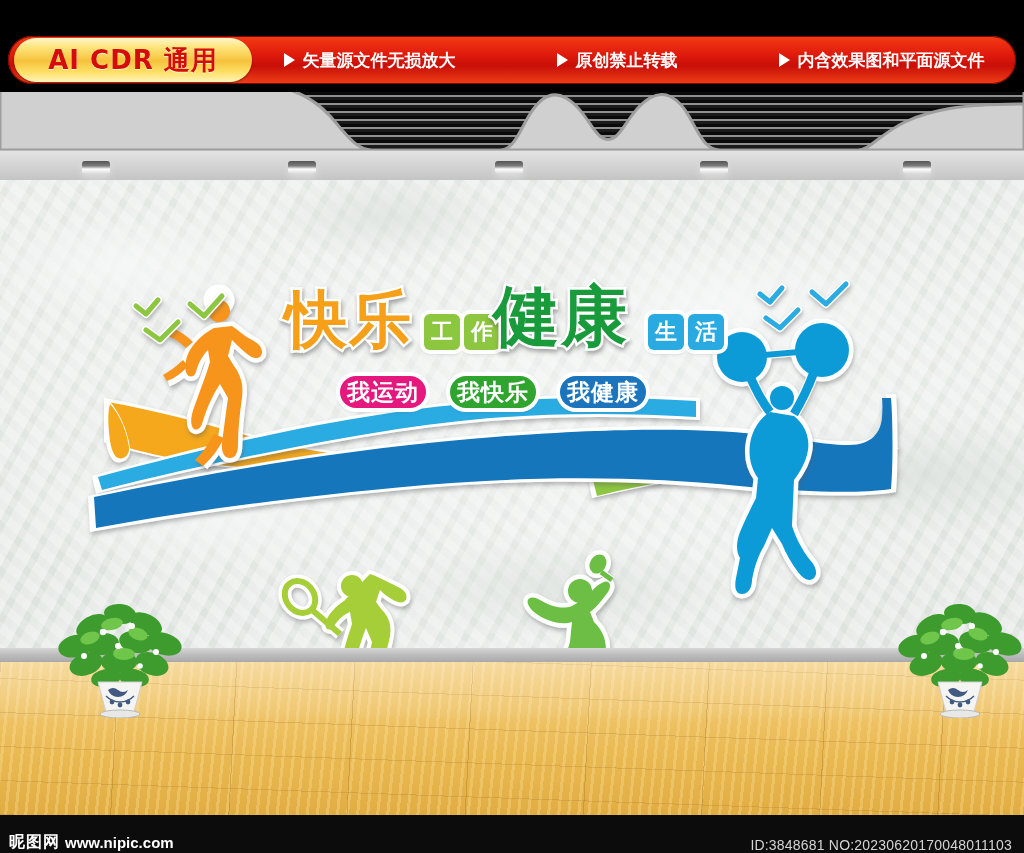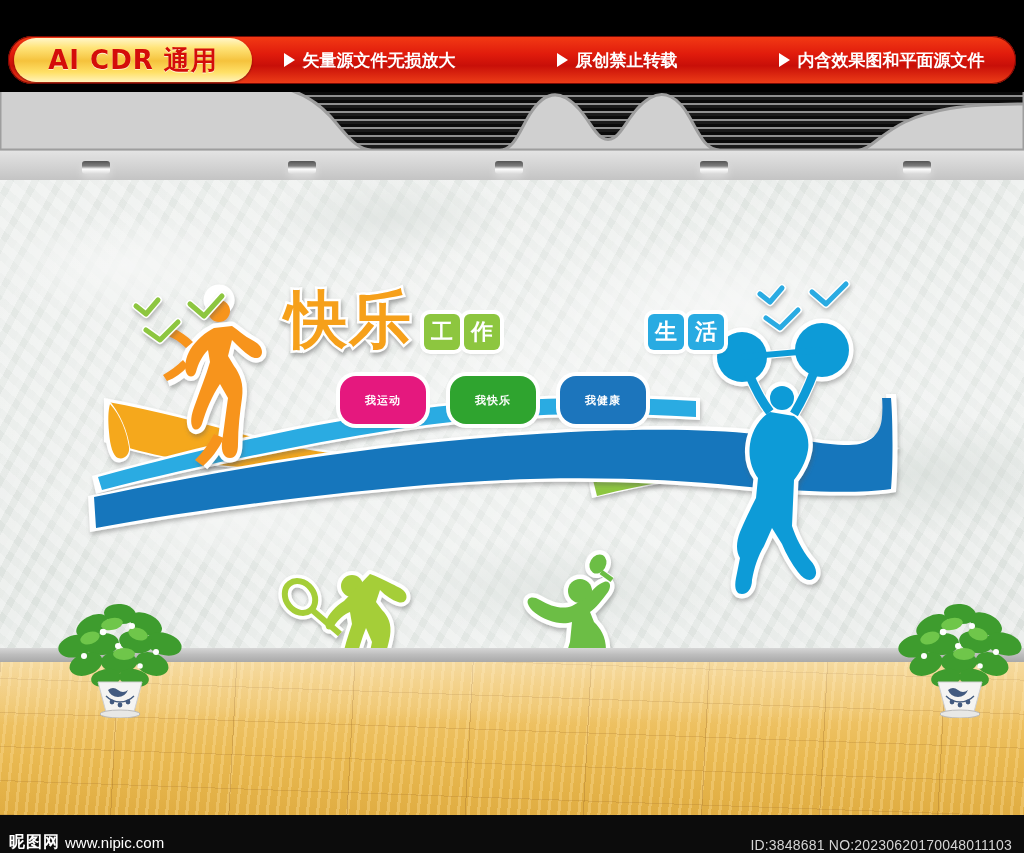--- a/index.html
+++ b/index.html
@@ -72,21 +72,21 @@
       repeating-linear-gradient(96deg, rgba(255,226,160,.32) 0 3px, rgba(0,0,0,0) 3px 10px),
       linear-gradient(180deg,#f0c260 0%,#efc469 30%,#e9b951 62%,#e0ad42 100%); }
   .floor-sheen { position:absolute; inset:0;
      background:linear-gradient(180deg, rgba(255,255,255,.40) 0%, rgba(255,255,255,0) 40%); }
 
   
   .footer { position:absolute; left:0; top:815px; width:1024px; height:38px; background:#0c0c0c;
             display:flex; align-items:flex-end; }
   .f-logo { margin-left:9px; display:flex; align-items:center; gap:5px; color:#fff; }
   .f-logo .cn { font-size:16px; font-weight:bold; letter-spacing:1px; font-family:"DejaVu Sans",sans-serif; }
-  .f-logo .url { font-size:15px; font-weight:normal; }
+  .f-logo .url { font-size:15px; font-weight:bold; }
   .f-id { position:absolute; right:12px; font-size:14px; color:#d4d4d4; letter-spacing:.2px; }
 
   
   .art { position:absolute; left:0; top:180px; width:1024px; height:475px; }
 
   .hl-title { position:absolute; left:0; top:16px; width:1024px; height:475px; pointer-events:none; }
   .zh { font-family:"DejaVu Sans","Liberation Sans",sans-serif; }
 
   .ttl {
     position:absolute; font-weight:bold; line-height:1;
@@ -101,23 +101,23 @@
     font-size:22px; font-weight:bold; color:#fff; border-radius:6px;
     box-shadow:0 0 0 4px #fff, 0 3px 4px rgba(80,80,80,.4);
     font-family:"DejaVu Sans",sans-serif;
   }
   .tag-work1 { left:424px; top:118px; width:36px; height:36px; background:#8DC63F; }
   .tag-work2 { left:464px; top:118px; width:36px; height:36px; background:#8DC63F; }
   .tag-life1 { left:648px; top:118px; width:36px; height:36px; background:#29ABE2; }
   .tag-life2 { left:688px; top:118px; width:36px; height:36px; background:#29ABE2; }
 
   .pill {
-    position:absolute; top:180px; height:48px; border-radius:16px;
+    position:absolute; top:180px; height:32px; border-radius:16px;
     display:flex; align-items:center; justify-content:center;
-    color:#fff; font-size:11px; font-weight:bold; letter-spacing:1px;
+    color:#fff; font-size:23px; font-weight:bold; letter-spacing:1px;
     box-shadow:0 0 0 4px #fff, 0 3px 4px rgba(90,90,90,.38);
     font-family:Liberation Sans, sans-serif;
   }
   .pill-1 { left:340px; width:86px; background:#E5187E; }
   .pill-2 { left:450px; width:86px; background:#2FA42F; }
   .pill-3 { left:560px; width:86px; background:#1C75BC; }
 
   svg.layer { position:absolute; left:0; top:0; width:1024px; height:475px; overflow:visible; }
 </style>
 </head>
@@ -371,20 +371,21 @@
           <path d="M766,138 L780,148 L798,130"></path>
           <path d="M812,112 L826,124 L846,104"></path>
         </g>
       </g>
     </svg>
 
     <div class="hl-title">
       <div class="ttl ttl-happy zh">快乐</div>
       <div class="tag-sq tag-work1">工</div>
       <div class="tag-sq tag-work2">作</div>
+      <div class="ttl ttl-health zh">健康</div>
       <div class="tag-sq tag-life1">生</div>
       <div class="tag-sq tag-life2">活</div>
 
       <div class="pill pill-1 zh">我运动</div>
       <div class="pill pill-2 zh">我快乐</div>
       <div class="pill pill-3 zh">我健康</div>
     </div>
   </div>
 
   <div class="baseboard"></div>

